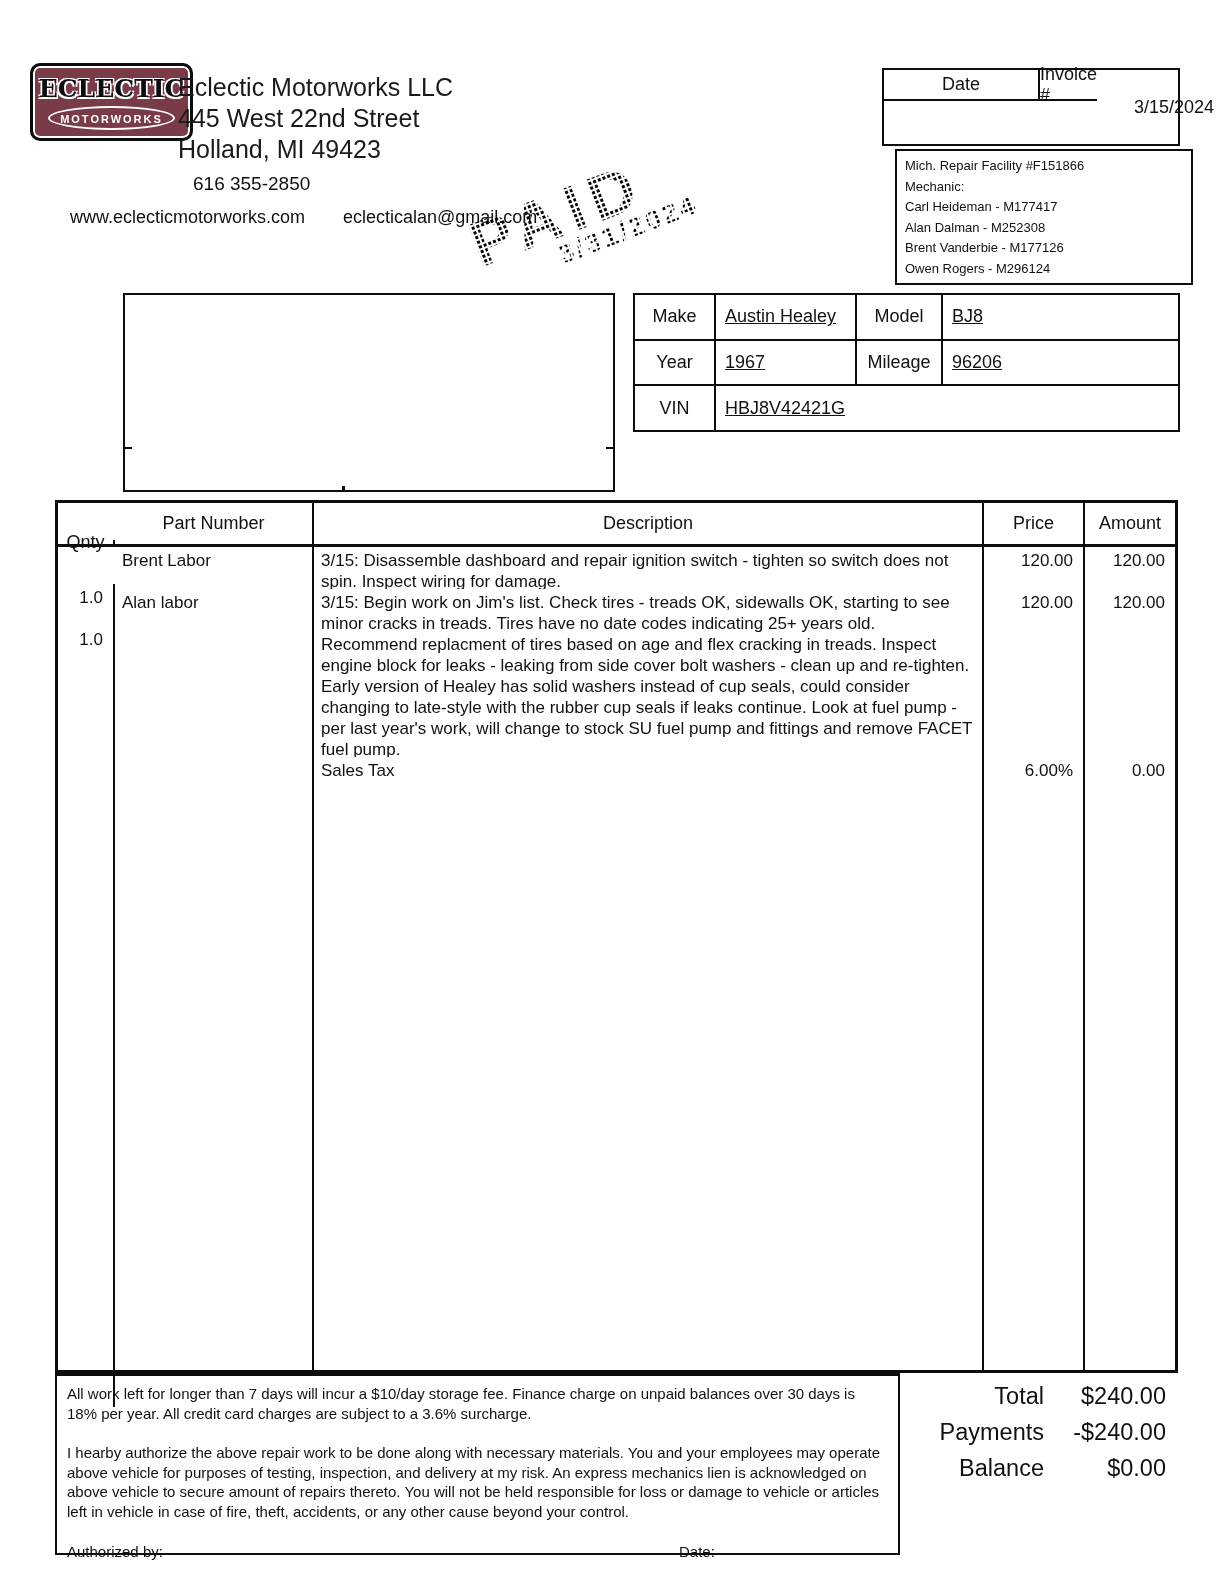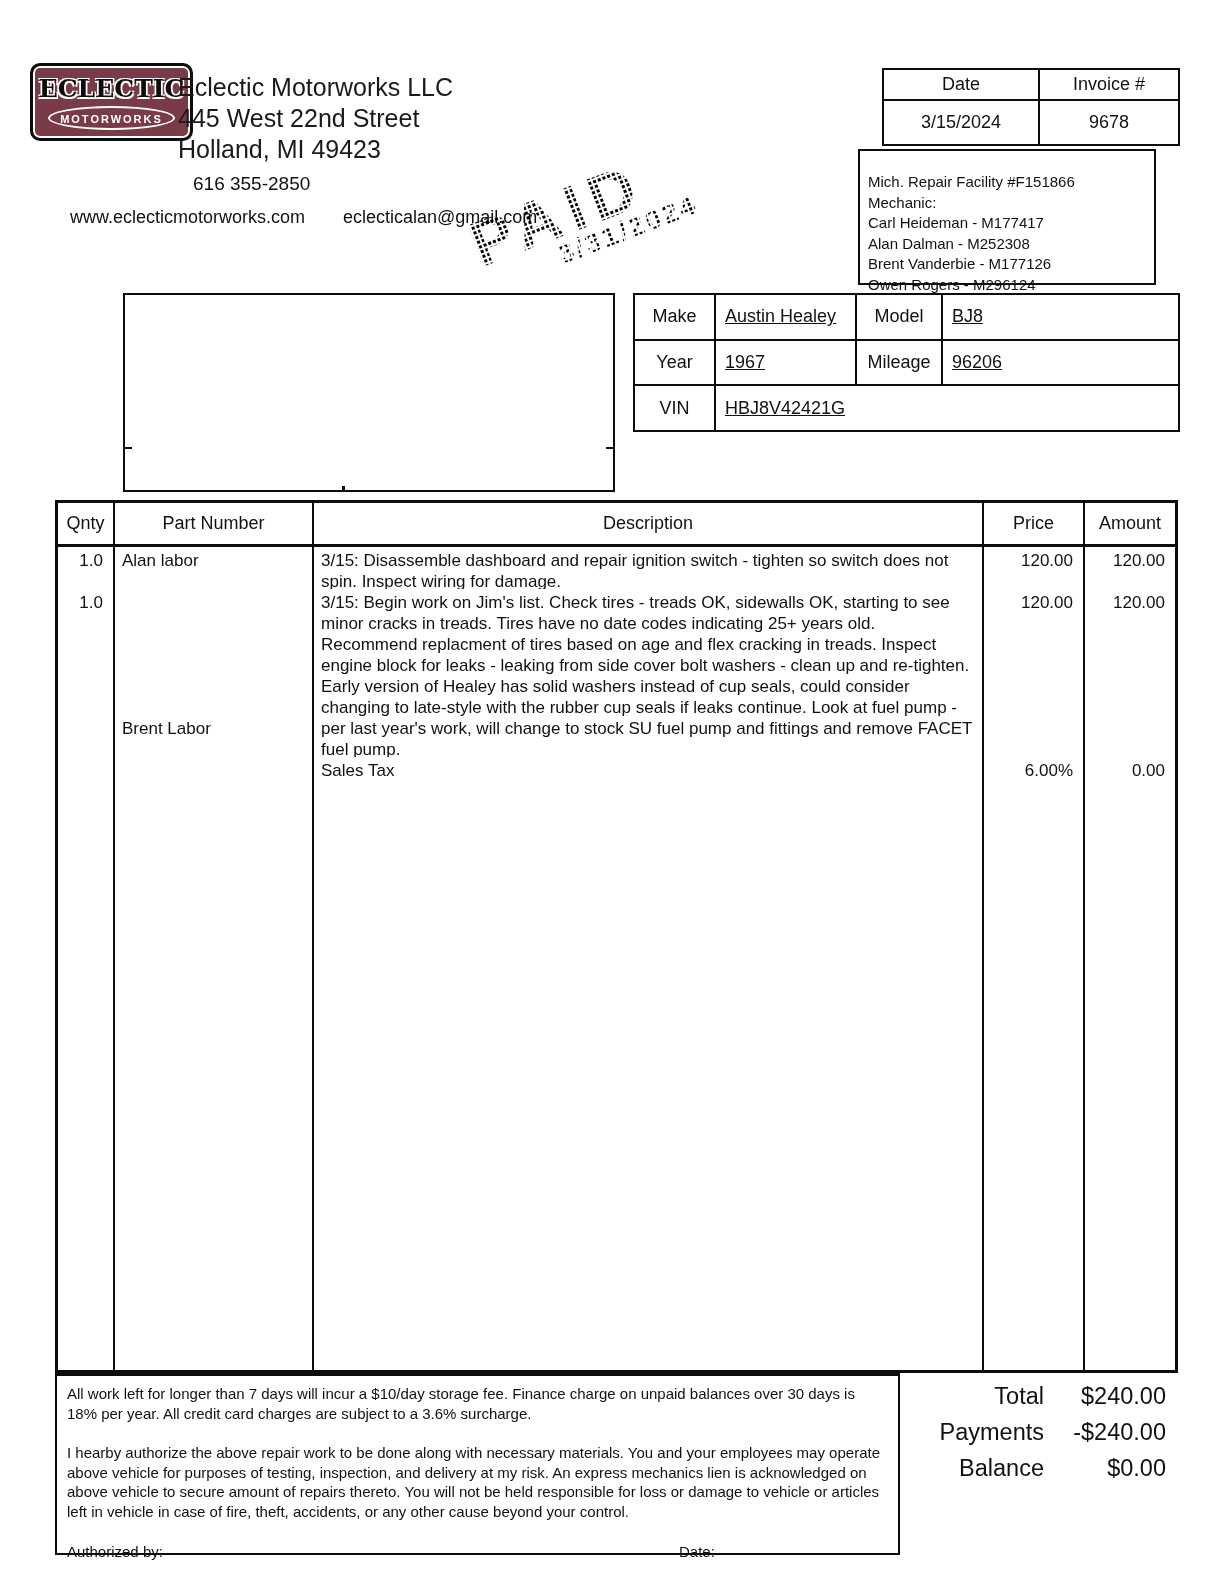--- a/index.html
+++ b/index.html
@@ -52,48 +52,48 @@
     mask-size: 5px 5px;
   }
   .paid-word { font-size: 64px; font-weight: 900; letter-spacing: 8px; line-height: 60px; }
   .paid-date { font-size: 27px; font-weight: 800; letter-spacing: 3px; margin: -6px 0 0 78px; }
 
   
   .box { border: 2px solid #0d0d0d; background: transparent; }
   .customer-box { left: 123px; top: 293px; width: 492px; height: 199px; }
   .tick { position: absolute; background: #0d0d0d; }
 
-  .meta-table { left: 882px; top: 68px; width: 298px; height: 78px; display: flex; flex-direction: column; }
+  .meta-table { left: 882px; top: 68px; width: 298px; height: 78px; display: flex; flex-direction: row; }
   .meta-row { display: flex; }
   .meta-row.hdr { height: 31px; border-bottom: 2px solid #0d0d0d; font-size: 18px; }
   .meta-row.val { flex: 1; font-size: 18px; }
   .meta-cell { display: flex; align-items: center; justify-content: center; }
   .meta-cell.c1 { width: 156px; border-right: 2px solid #0d0d0d; }
   .meta-cell.c2 { flex: 1; }
 
-  .facility-box { left: 858px; top: 149px; width: 298px; height: 136px; padding: 21px 8px; font-size: 15px; line-height: 20.5px; }
+  .facility-box { left: 895px; top: 149px; width: 298px; height: 136px; padding: 5px 8px; font-size: 13px; line-height: 20.5px; }
 
   .vehicle-table { left: 633px; top: 293px; width: 547px; height: 139px; display: flex; flex-direction: column; }
   .v-row { display: flex; flex: 1; }
   .v-row + .v-row { border-top: 2px solid #0d0d0d; }
   .v-cell { display: flex; align-items: center; font-size: 18px; }
   .v-label { justify-content: center; border-right: 2px solid #0d0d0d; }
   .v-value { padding-left: 9px; text-decoration: underline; }
   .w-lab1 { width: 81px; }
   .w-val1 { width: 141px; border-right: 2px solid #0d0d0d; }
   .w-lab2 { width: 86px; }
   .w-rest { flex: 1; }
 
   
   .items-table { left: 55px; top: 500px; width: 1123px; height: 873px; border: 3px solid #0d0d0d; display: flex; flex-direction: column; }
   .items-header { display: flex; height: 44px; border-bottom: 3px solid #0d0d0d; }
   .ih-cell { display: flex; align-items: center; justify-content: center; font-size: 18px; }
   .items-body { flex: 1; display: flex; }
   .col { height: 100%; }
-  .col-qty { width: 57px; border-right: 2px solid #0d0d0d; }
+  .col-qty { width: 57px; border-right: 2px solid #0d0d0d; margin-top: 37px; }
   .col-part { width: 199px; border-right: 2px solid #0d0d0d; }
   .col-desc { width: 670px; border-right: 2px solid #0d0d0d; }
   .col-price { width: 101px; border-right: 2px solid #0d0d0d; }
   .col-amount { flex: 1; }
   .cell { font-size: 17px; line-height: 21px; padding-top: 3px; overflow: hidden; }
   .h-r1 { height: 42px; }
   .h-r2 { height: 168px; }
   .h-r3 { height: 24px; }
   .al-r { text-align: right; padding-right: 10px; }
   .al-l { padding-left: 7px; padding-right: 7px; }
@@ -186,22 +186,22 @@
     <div class="ih-cell col-price">Price</div>
     <div class="ih-cell col-amount">Amount</div>
   </div>
   <div class="items-body">
     <div class="col col-qty">
       <div class="cell al-r h-r1">1.0</div>
       <div class="cell al-r h-r2">1.0</div>
       <div class="cell al-r h-r3"></div>
     </div>
     <div class="col col-part">
+      <div class="cell al-l h-r1">Brent Labor</div>
       <div class="cell al-l h-r2">Alan labor</div>
-      <div class="cell al-l h-r1">Brent Labor</div>
       <div class="cell al-l h-r3"></div>
     </div>
     <div class="col col-desc">
       <div class="cell al-l h-r1">3/15: Disassemble dashboard and repair ignition switch - tighten so switch does not spin. Inspect wiring for damage.</div>
       <div class="cell al-l h-r2">3/15: Begin work on Jim's list. Check tires - treads OK, sidewalls OK, starting to see minor cracks in treads. Tires have no date codes indicating 25+ years old. Recommend replacment of tires based on age and flex cracking in treads. Inspect engine block for leaks - leaking from side cover bolt washers - clean up and re-tighten. Early version of Healey has solid washers instead of cup seals, could consider changing to late-style with the rubber cup seals if leaks continue. Look at fuel pump - per last year's work, will change to stock SU fuel pump and fittings and remove FACET fuel pump.</div>
       <div class="cell al-l h-r3">Sales Tax</div>
     </div>
     <div class="col col-price">
       <div class="cell al-r h-r1">120.00</div>
       <div class="cell al-r h-r2">120.00</div>

